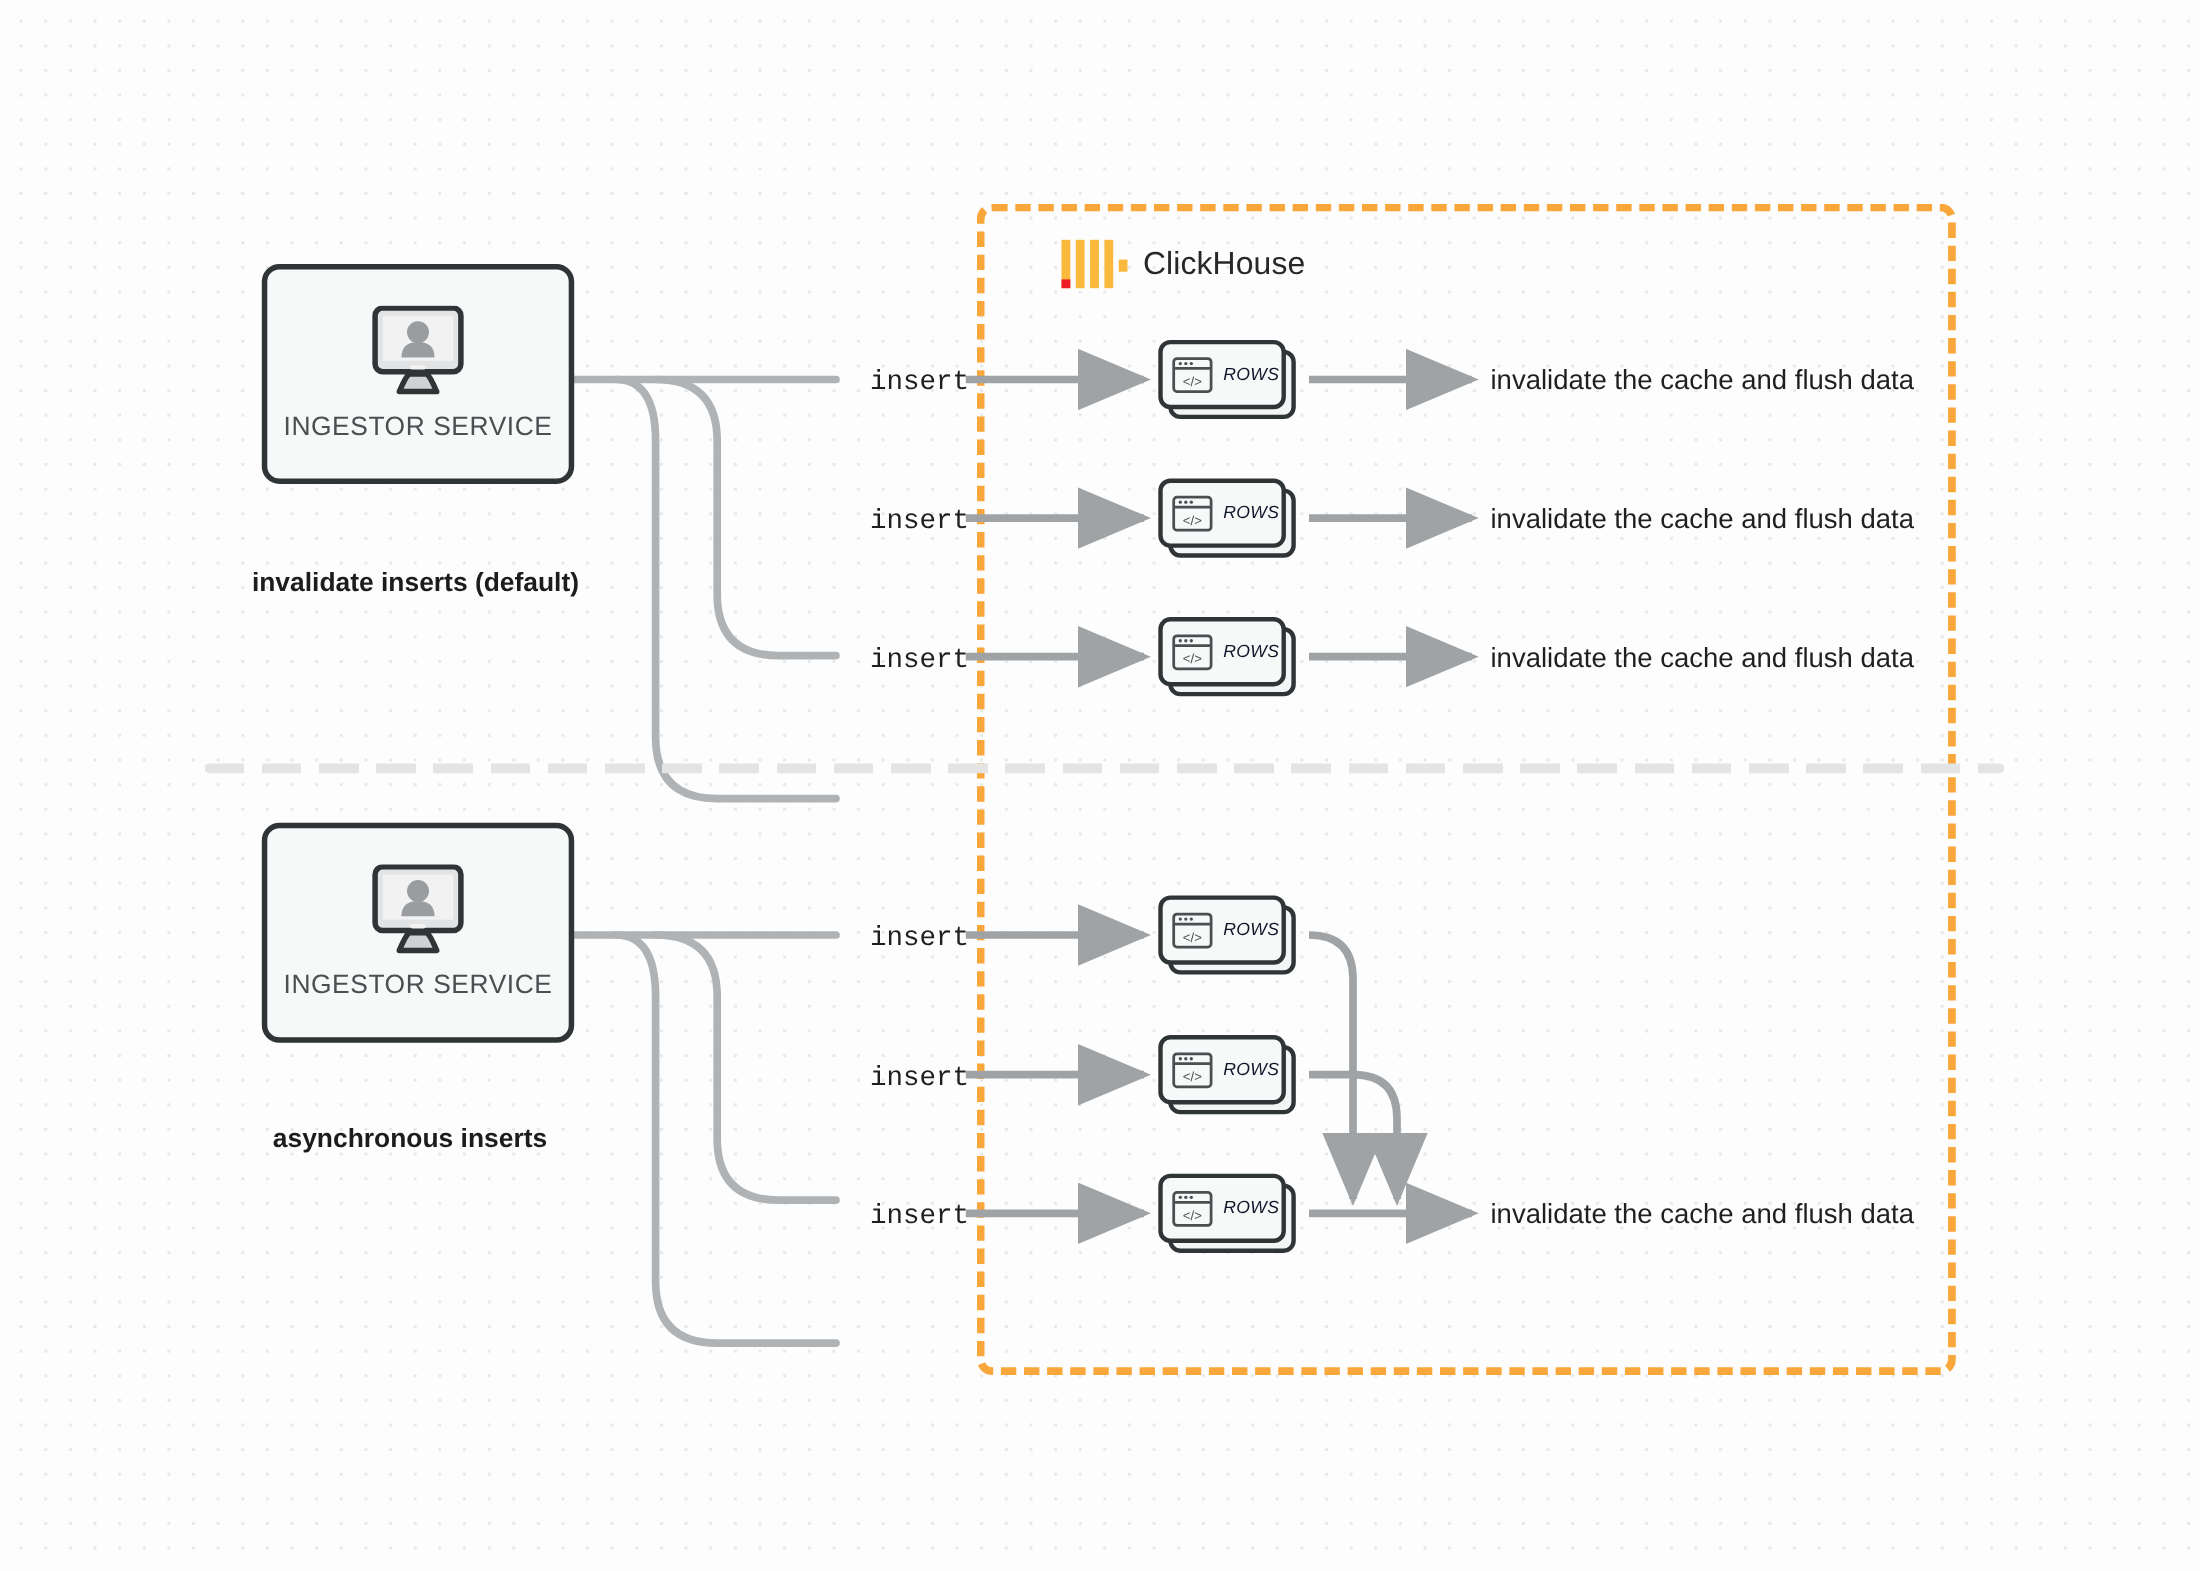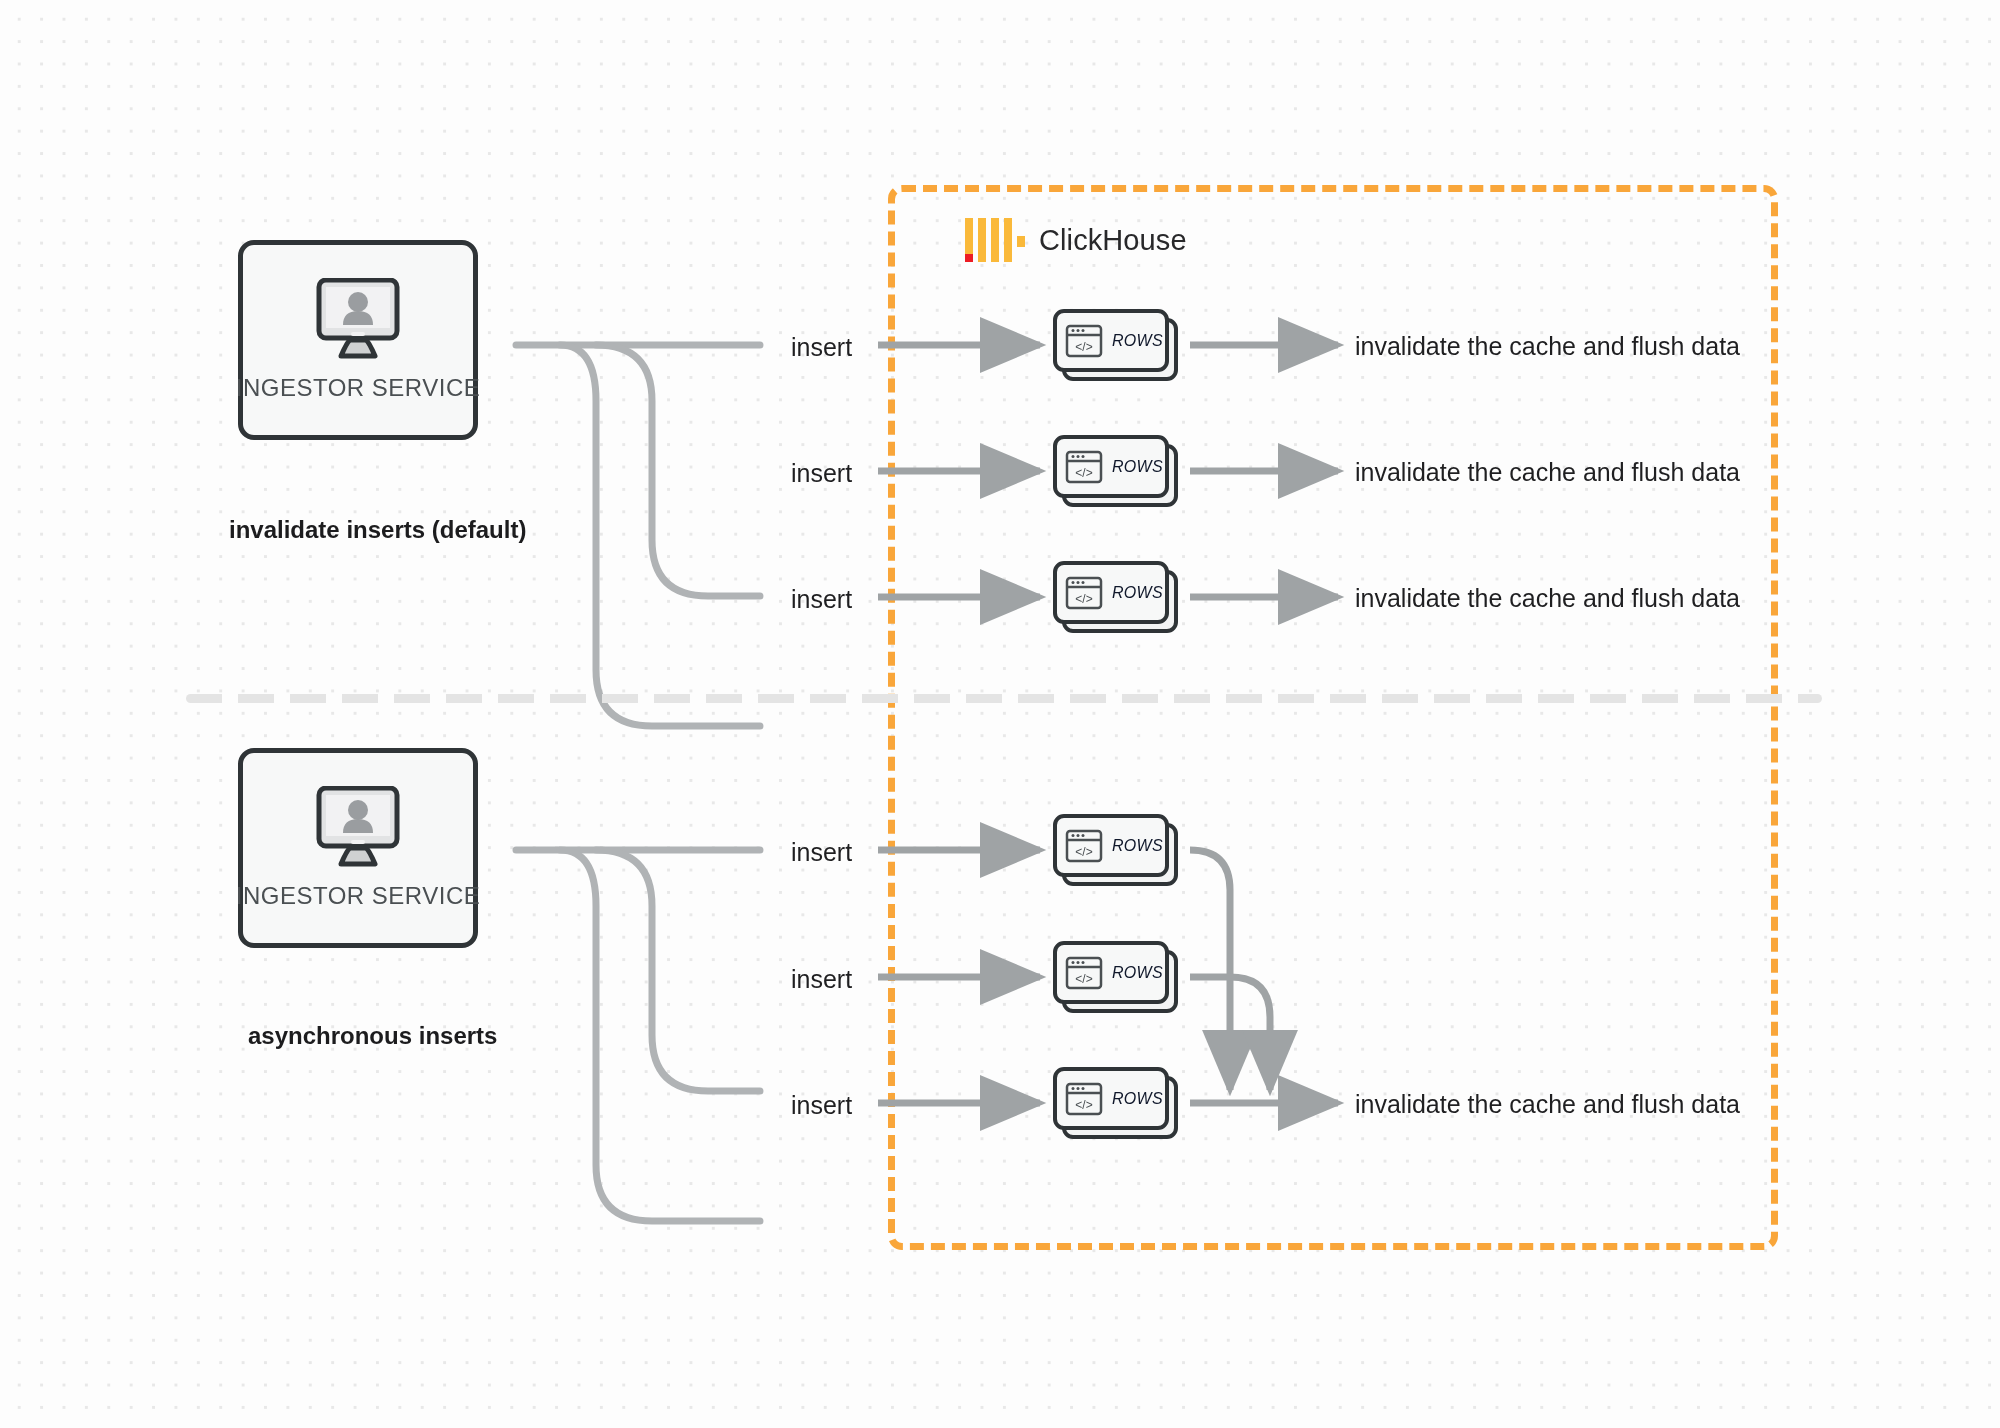--- a/index.html
+++ b/index.html
@@ -83,21 +83,21 @@
   .ch-title {
     font-size: 29px;
     color: #28282a;
     letter-spacing: 0.1px;
     white-space: nowrap;
   }
 
   
   .service-box {
     position: absolute;
-    width: 240px;
+    width: 284px;
     height: 200px;
     background: #f7f8f8;
     border: 5px solid #2f3437;
     border-radius: 16px;
     box-sizing: border-box;
     display: flex;
     flex-direction: column;
     align-items: center;
     justify-content: center;
   }
@@ -179,21 +179,21 @@
   }
   .code-win { width: 38px; height: 34px; display:block; }
 
   
   .wire-text {
     position: absolute;
     font-size: 25px;
     color: #1f1f21;
     white-space: nowrap;
   }
-  .wire-text.insert { text-align: center; }
+  .wire-text.insert { text-align: center; font-family: Liberation Mono, monospace; }
 </style>
 </head>
 <body>
 
 <div id="canvas">
 
   <div class="ch-boundary"></div>
 
   <div class="ch-logo-wrap">
     <span class="ch-bars">

